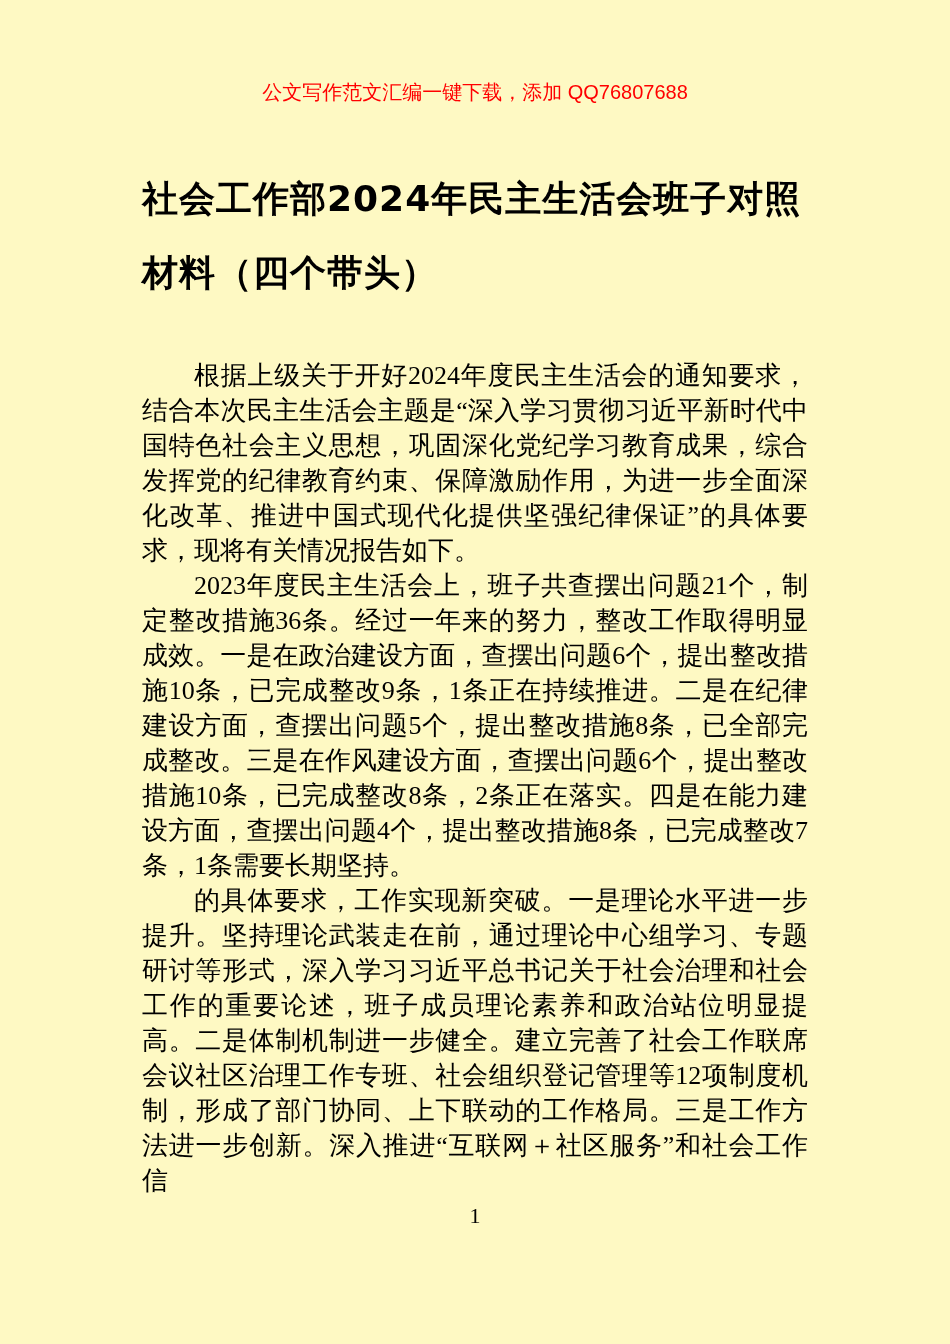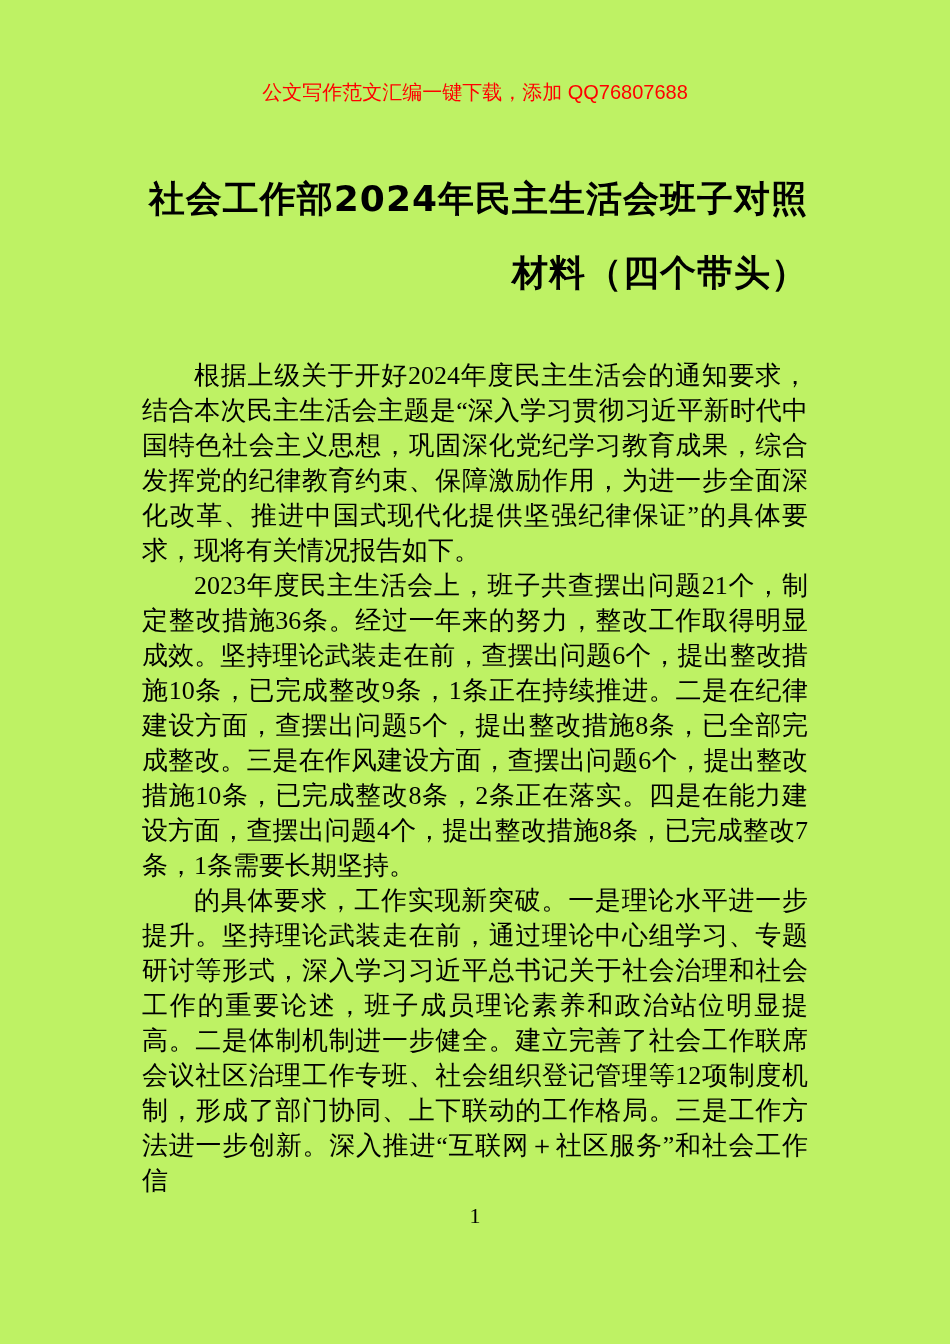--- a/index.html
+++ b/index.html
@@ -11,36 +11,36 @@
 
   body {
     font-family: "Liberation Serif", "DejaVu Serif", serif;
     color: #000000;
   }
 
   .page {
     position: relative;
     width: 950px;
     height: 1344px;
-    background: #bef264;
+    background: #fef9c3;
     padding: 78px 142px 0 142px;
     overflow: hidden;
   }
 
   .notice {
     text-align: center;
     color: #ff0000;
     font-size: 20px;
     line-height: 28px;
     font-family: "Liberation Sans", "DejaVu Sans", sans-serif;
   }
 
   .title {
     margin-top: 56px;
-    text-align: right;
+    text-align: left;
     font-size: 36px;
     line-height: 74px;
     font-weight: 700;
     letter-spacing: 1px;
     font-family: "DejaVu Sans", "Liberation Sans", sans-serif;
     color: #000000;
   }
 
   .body-text {
     margin-top: 48px;
@@ -69,19 +69,19 @@
 <body>
 
 <div class="page">
 
   <div class="notice">公文写作范文汇编一键下载，添加 QQ76807688</div>
 
   <h1 class="title">社会工作部2024年民主生活会班子对照材料（四个带头）</h1>
 
   <div class="body-text">
     <p>根据上级关于开好2024年度民主生活会的通知要求，结合本次民主生活会主题是“深入学习贯彻习近平新时代中国特色社会主义思想，巩固深化党纪学习教育成果，综合发挥党的纪律教育约束、保障激励作用，为进一步全面深化改革、推进中国式现代化提供坚强纪律保证”的具体要求，现将有关情况报告如下。</p>
-    <p>2023年度民主生活会上，班子共查摆出问题21个，制定整改措施36条。经过一年来的努力，整改工作取得明显成效。坚持理论武装走在前，查摆出问题6个，提出整改措施10条，已完成整改9条，1条正在持续推进。二是在纪律建设方面，查摆出问题5个，提出整改措施8条，已全部完成整改。三是在作风建设方面，查摆出问题6个，提出整改措施10条，已完成整改8条，2条正在落实。四是在能力建设方面，查摆出问题4个，提出整改措施8条，已完成整改7条，1条需要长期坚持。</p>
+    <p>2023年度民主生活会上，班子共查摆出问题21个，制定整改措施36条。经过一年来的努力，整改工作取得明显成效。一是在政治建设方面，查摆出问题6个，提出整改措施10条，已完成整改9条，1条正在持续推进。二是在纪律建设方面，查摆出问题5个，提出整改措施8条，已全部完成整改。三是在作风建设方面，查摆出问题6个，提出整改措施10条，已完成整改8条，2条正在落实。四是在能力建设方面，查摆出问题4个，提出整改措施8条，已完成整改7条，1条需要长期坚持。</p>
     <p>的具体要求，工作实现新突破。一是理论水平进一步提升。坚持理论武装走在前，通过理论中心组学习、专题研讨等形式，深入学习习近平总书记关于社会治理和社会工作的重要论述，班子成员理论素养和政治站位明显提高。二是体制机制进一步健全。建立完善了社会工作联席会议社区治理工作专班、社会组织登记管理等12项制度机制，形成了部门协同、上下联动的工作格局。三是工作方法进一步创新。深入推进“互联网＋社区服务”和社会工作信</p>
   </div>
 
   <div class="page-number">1</div>
 
 </div>
 
 </body></html>

